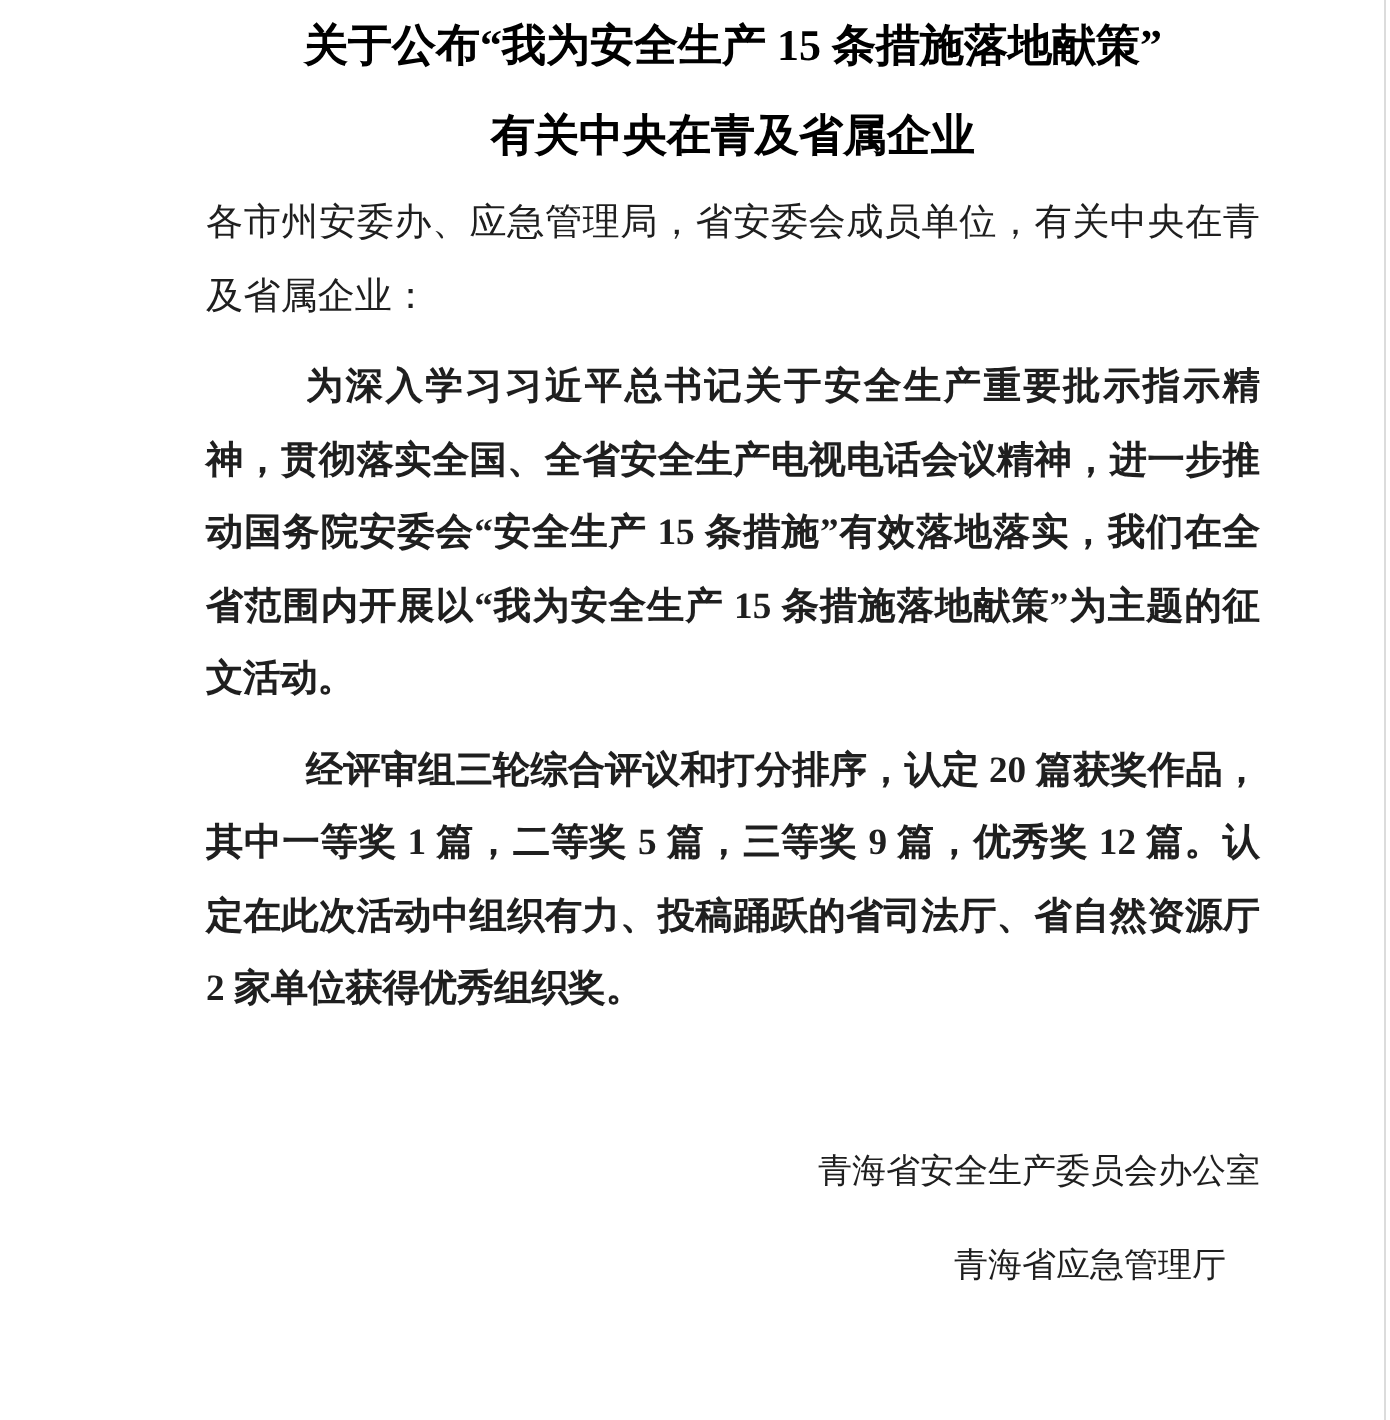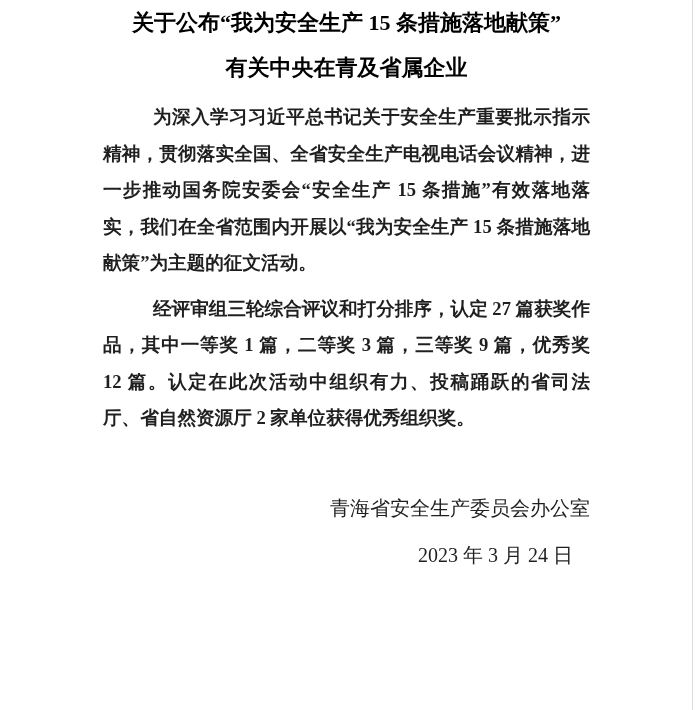--- a/index.html
+++ b/index.html
@@ -17,21 +17,21 @@
   }
   .page-edge {
     position: absolute;
     top: 0;
     bottom: 0;
     right: 2px;
     width: 1px;
     background: #dcdcdc;
   }
   .doc {
-    padding: 0 105px 0 103px; 
+    padding: 0 65px 0 103px; 
   }
   .title {
     font-size: 22px;
     font-weight: 700;
     color: #000000;
     line-height: 45px;
     text-align: center;
   }
   .body-text {
     font-size: 18.6px;
@@ -43,21 +43,21 @@
   .addressee {
     margin-top: 4px;
   }
   .para {
     margin-top: 9px;
     text-indent: 50px; 
     font-weight: bold;
   }
   .signature {
     margin-top: 48px;
-    font-size: 20px;
+    font-size: 17px;
     line-height: 47px;
   }
   .sig-line {
     text-align: right;
   }
   .sig-line.inset {
     padding-right: 17px; 
   }
 </style>
 </head>
@@ -65,23 +65,24 @@
 
 <div class="page-edge"></div>
 
 <div class="doc">
 
   <div class="title">
     <div>关于公布“我为安全生产 15 条措施落地献策”</div>
     <div>有关中央在青及省属企业</div>
   </div>
 
+  <p class="body-text addressee">各市州安委办、应急管理局，省安委会成员单位，有关中央在青及省属企业：</p>
 
   <p class="body-text para">为深入学习习近平总书记关于安全生产重要批示指示精神，贯彻落实全国、全省安全生产电视电话会议精神，进一步推动国务院安委会“安全生产 15 条措施”有效落地落实，我们在全省范围内开展以“我为安全生产 15 条措施落地献策”为主题的征文活动。</p>
 
-  <p class="body-text para">经评审组三轮综合评议和打分排序，认定 27 篇获奖作品，其中一等奖 1 篇，二等奖 3 篇，三等奖 9 篇，优秀奖 12 篇。认定在此次活动中组织有力、投稿踊跃的省司法厅、省自然资源厅 2 家单位获得优秀组织奖。</p>
+  <p class="body-text para">经评审组三轮综合评议和打分排序，认定 20 篇获奖作品，其中一等奖 1 篇，二等奖 5 篇，三等奖 9 篇，优秀奖 12 篇。认定在此次活动中组织有力、投稿踊跃的省司法厅、省自然资源厅 2 家单位获得优秀组织奖。</p>
 
   <div class="signature">
     <div class="sig-line">青海省安全生产委员会办公室</div>
-    <div class="sig-line inset">2023 年 3 月 24 日</div>
+    <div class="sig-line inset">青海省应急管理厅</div>
   </div>
 
 </div>
 
 </body></html>

